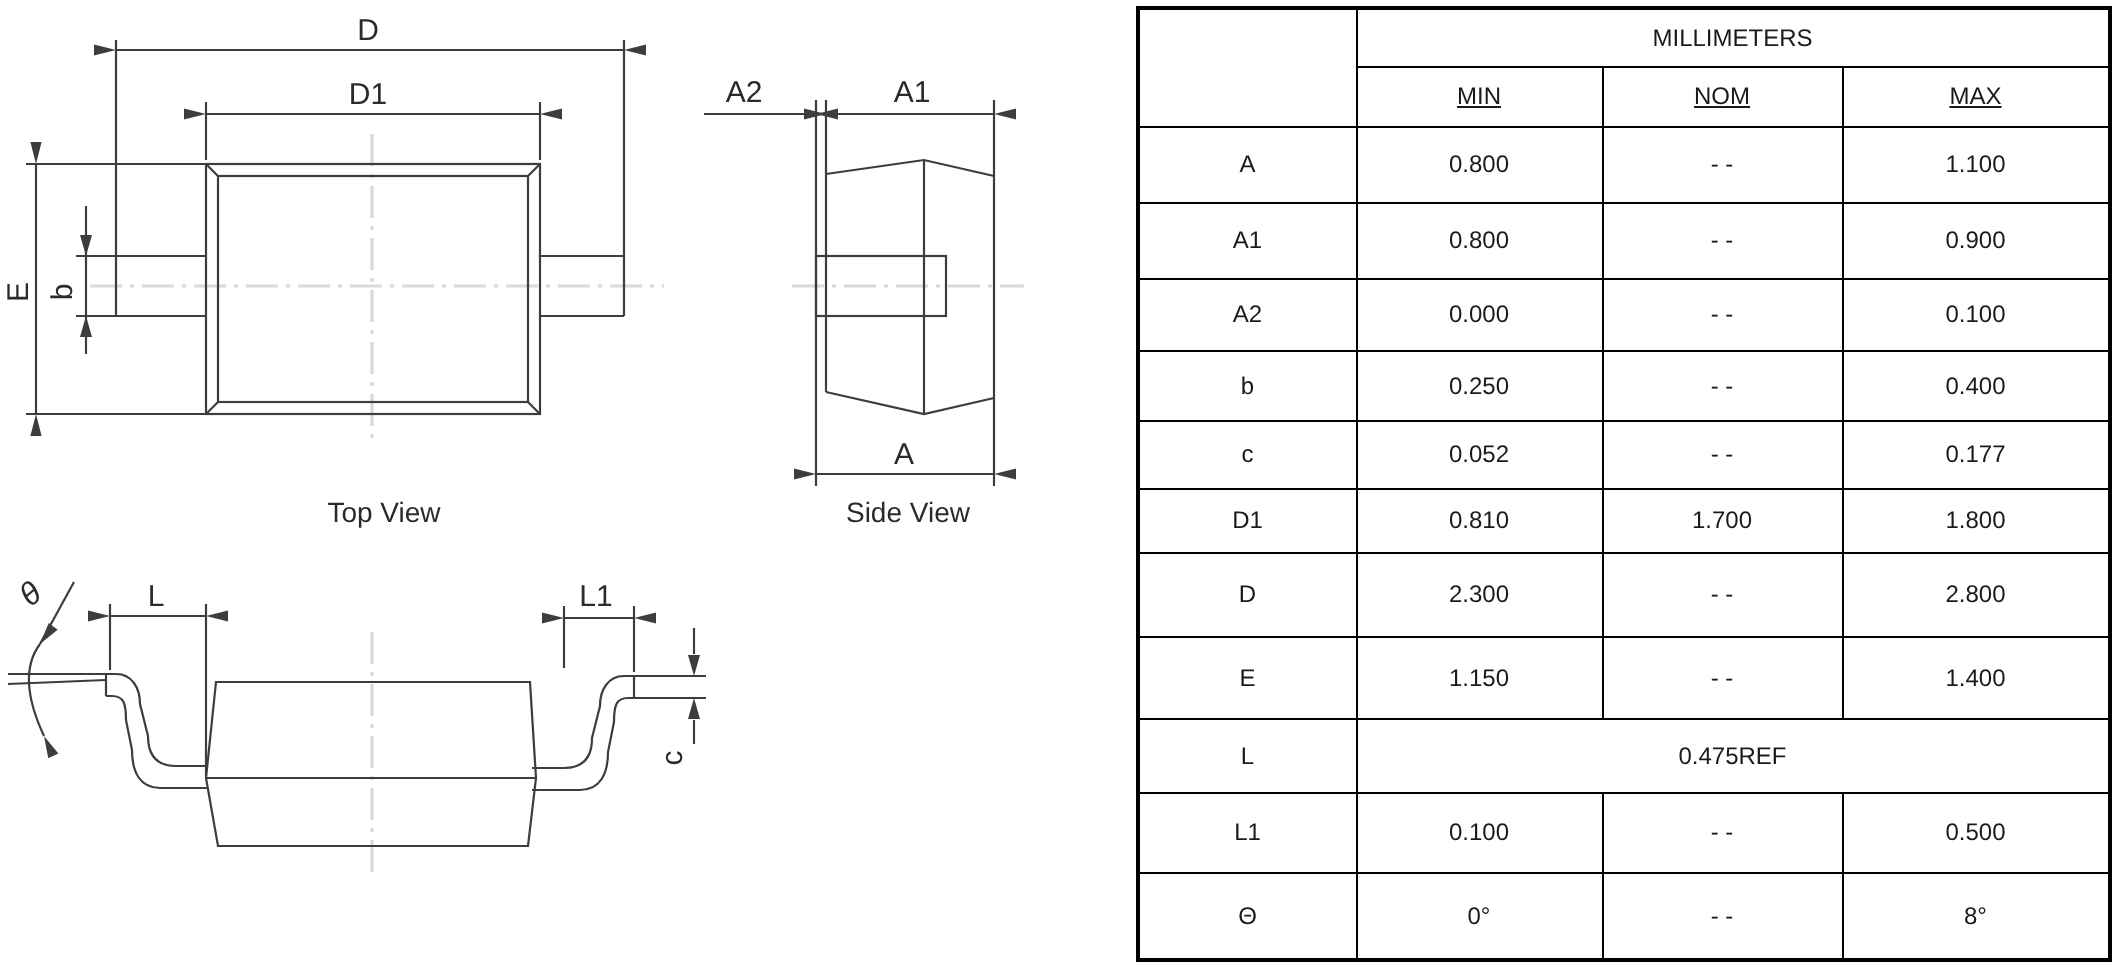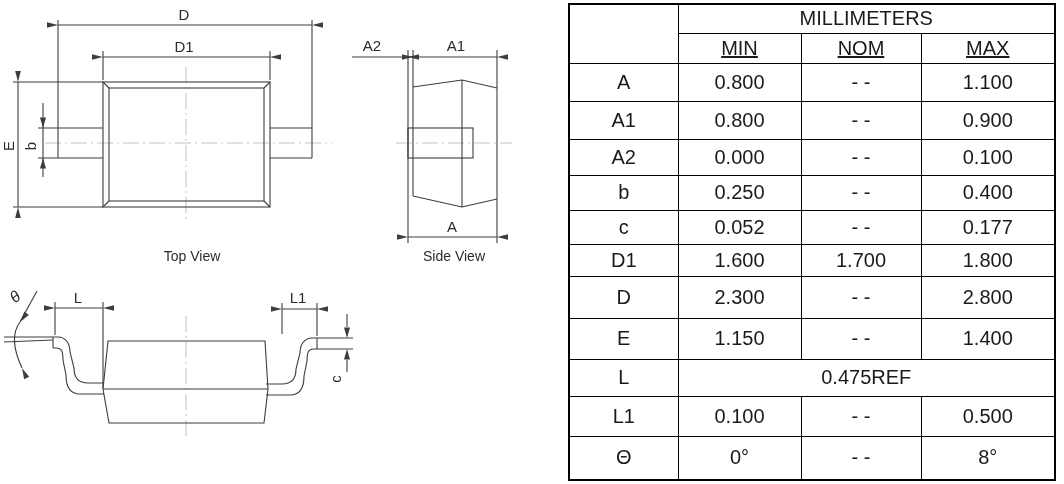--- a/index.html
+++ b/index.html
@@ -19,21 +19,21 @@
     font-family: "Liberation Sans", sans-serif;
     fill: #2b2b2b;
   }
   .dims-table {
     position: absolute;
     left: 568px;
     top: 3px;
     width: 486px;
     border-collapse: collapse;
     table-layout: fixed;
-    font-size: 20px;
+    font-size: 12px;
     color: #1a1a1a;
     padding-left: 25px;
   }
   .dims-table td {
     border: 1.5px solid #000;
     text-align: center;
     vertical-align: middle;
     padding: 0;
     overflow: hidden;
   }
@@ -195,21 +195,21 @@
         <td>0.400</td>
       </tr>
       <tr style="height:34px">
         <td>c</td>
         <td>0.052</td>
         <td>- -</td>
         <td>0.177</td>
       </tr>
       <tr style="height:32px">
         <td>D1</td>
-        <td>1.600</td>
+        <td>0.810</td>
         <td>1.700</td>
         <td>1.800</td>
       </tr>
       <tr style="height:42px">
         <td>D</td>
         <td>2.300</td>
         <td>- -</td>
         <td>2.800</td>
       </tr>
       <tr style="height:41px">

